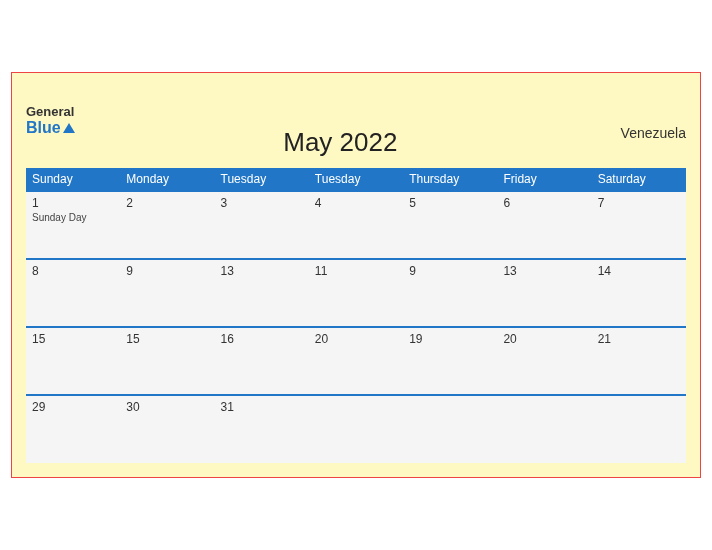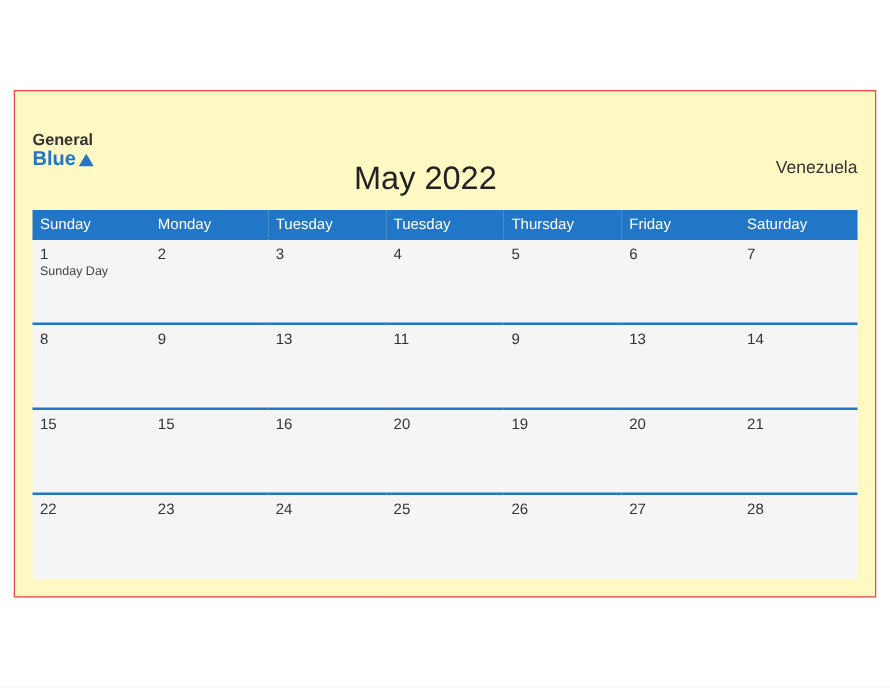--- a/index.html
+++ b/index.html
@@ -205,36 +205,28 @@
           </td>
           <td>
             <span class="day-number">20</span>
           </td>
           <td>
             <span class="day-number">21</span>
           </td>
         </tr>
         <tr>
           <td>
-            <span class="day-number">22</span>
-          </td>
-          <td>
-            <span class="day-number">23</span>
-          </td>
-          <td>
-            <span class="day-number">24</span>
-          </td>
-          <td>
-            <span class="day-number">25</span>
-          </td>
-          <td>
-            <span class="day-number">26</span>
-          </td>
-          <td>
-            <span class="day-number">27</span>
-          </td>
-          <td>
-            <span class="day-number">28</span>
-          </td>
+            <span class="day-number">29</span>
+          </td>
+          <td>
+            <span class="day-number">30</span>
+          </td>
+          <td>
+            <span class="day-number">31</span>
+          </td>
+          <td class="empty-cell"></td>
+          <td class="empty-cell"></td>
+          <td class="empty-cell"></td>
+          <td class="empty-cell"></td>
         </tr>
       </tbody>
   </table>
 </div>
 
 </body></html>

